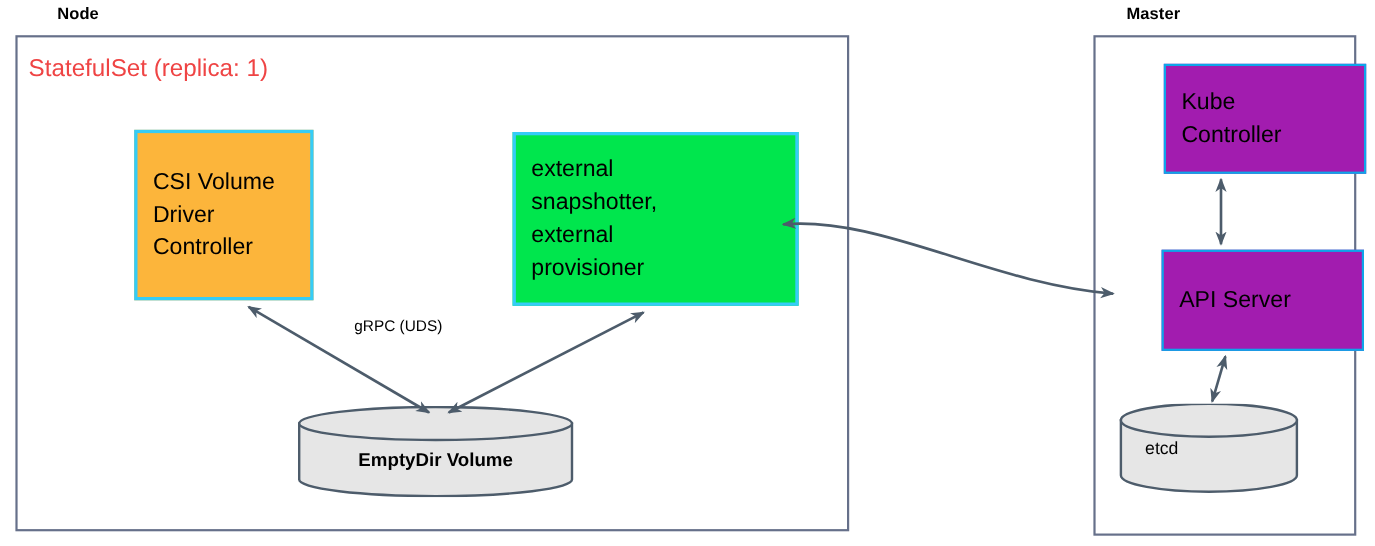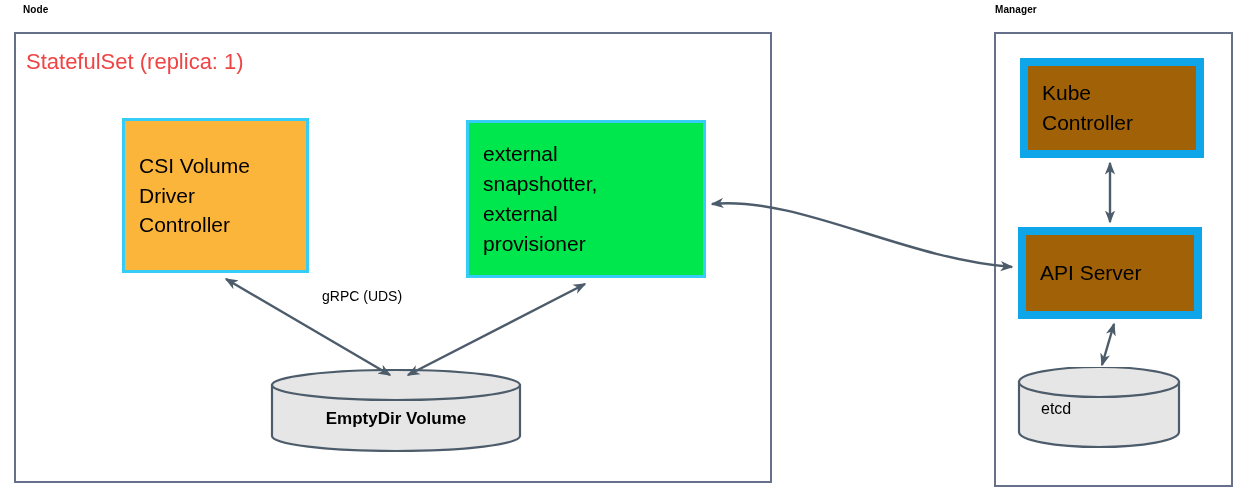--- a/index.html
+++ b/index.html
@@ -16,25 +16,26 @@
     position: relative;
     width: 1250px;
     height: 496px;
     background: #ffffff;
     overflow: hidden;
   }
 
   
   .group-label {
     position: absolute;
-    font-size: 10px;
+    font-size: 15px;
     font-weight: bold;
     color: #000000;
     letter-spacing: 0.1px;
     white-space: nowrap;
+    margin-left: 29px;
   }
 
   
   .container-box {
     position: absolute;
     background: #ffffff;
     border: 2px solid #66708a;
     box-sizing: border-box;
   }
 
@@ -65,22 +66,23 @@
 
   .box-orange {
     background: #fcb53b;
     border: 3px solid #35ccf7;
   }
   .box-green {
     background: #00e64d;
     border: 3px solid #35ccf7;
   }
   .box-gray {
-    background: #a16207;
-    border: 8px solid #0ea5e9;
+    background: #a21caf;
+    border: 2px solid #0ea5e9;
+    margin-left: 38px;
   }
 
   
   .cylinder {
     position: absolute;
   }
   .cylinder svg {
     display: block;
     position: absolute;
     top: 0;
@@ -117,44 +119,44 @@
 <body>
 
 <div id="canvas">
 
   <div class="group-label" style="left:23px; top:4px;">Node</div>
 
   <div class="container-box" style="left:14px; top:32px; width:758px; height:451px;"></div>
 
   <div class="statefulset-title" style="left:26px; top:50px;">StatefulSet (replica: 1)</div>
 
-  <div class="node-box box-orange" style="left:122px; top:118px; width:187px; height:155px;">
+  <div class="node-box box-orange" style="left:122px; top:118px; width:163px; height:155px;">
     <div class="line">CSI Volume</div>
     <div class="line">Driver</div>
     <div class="line">Controller</div>
   </div>
 
-  <div class="node-box box-green" style="left:466px; top:120px; width:240px; height:158px;">
+  <div class="node-box box-green" style="left:466px; top:120px; width:260px; height:158px;">
     <div class="line">external</div>
     <div class="line">snapshotter,</div>
     <div class="line">external</div>
     <div class="line">provisioner</div>
   </div>
 
   <div class="cylinder" style="left:270px; top:369px; width:252px; height:83px;">
     <svg width="252" height="83" viewBox="0 0 252 83">
       <path d="M2,16 L2,67 A124,15 0 0 0 250,67 L250,16 Z" fill="#e6e6e6" stroke="#4d5c6b" stroke-width="2.2"></path>
       <ellipse cx="126" cy="16" rx="124" ry="15" fill="#e6e6e6" stroke="#4d5c6b" stroke-width="2.2"></ellipse>
     </svg>
     <div class="cyl-label" style="top:40px; font-size:17px;font-weight:bold;">EmptyDir Volume</div>
   </div>
 
   <div class="edge-label" style="left:322px; top:288px;">gRPC (UDS)</div>
 
-  <div class="group-label" style="left:995px; top:4px;">Manager</div>
+  <div class="group-label" style="left:995px; top:4px;">Master</div>
 
   <div class="container-box" style="left:994px; top:32px; width:239px; height:455px;"></div>
 
   <div class="node-box box-gray" style="left:1020px; top:58px; width:184px; height:100px;">
     <div class="line">Kube</div>
     <div class="line">Controller</div>
   </div>
 
   <div class="node-box box-gray" style="left:1018px; top:227px; width:184px; height:92px;justify-content:center;">
     <div class="line">API Server</div>

